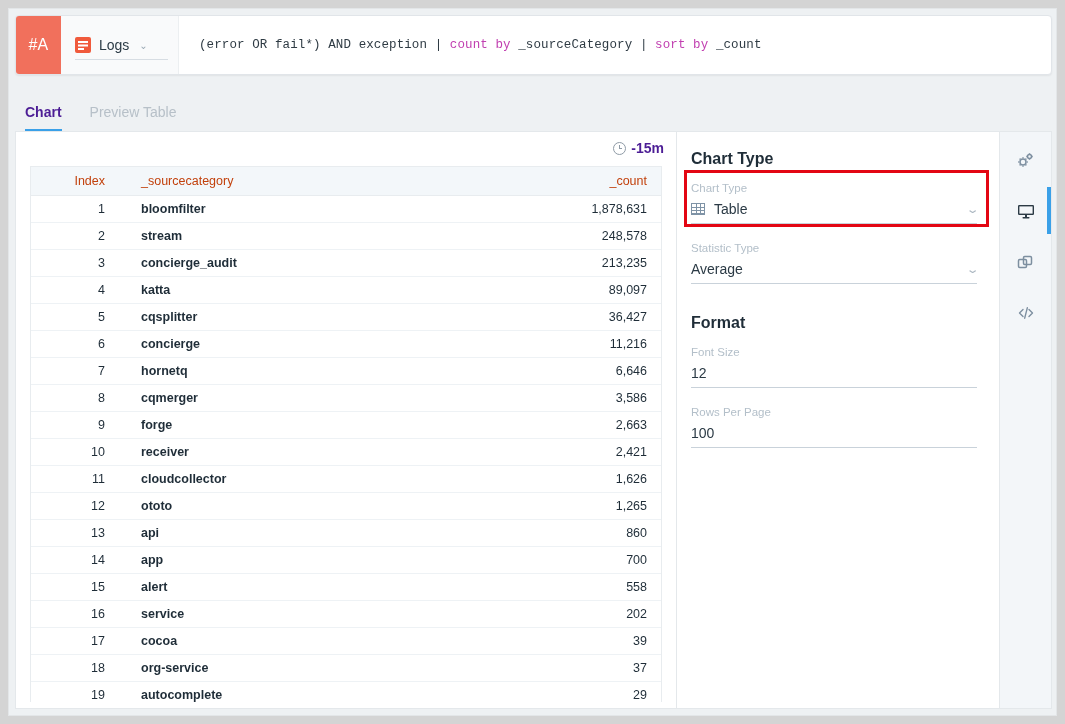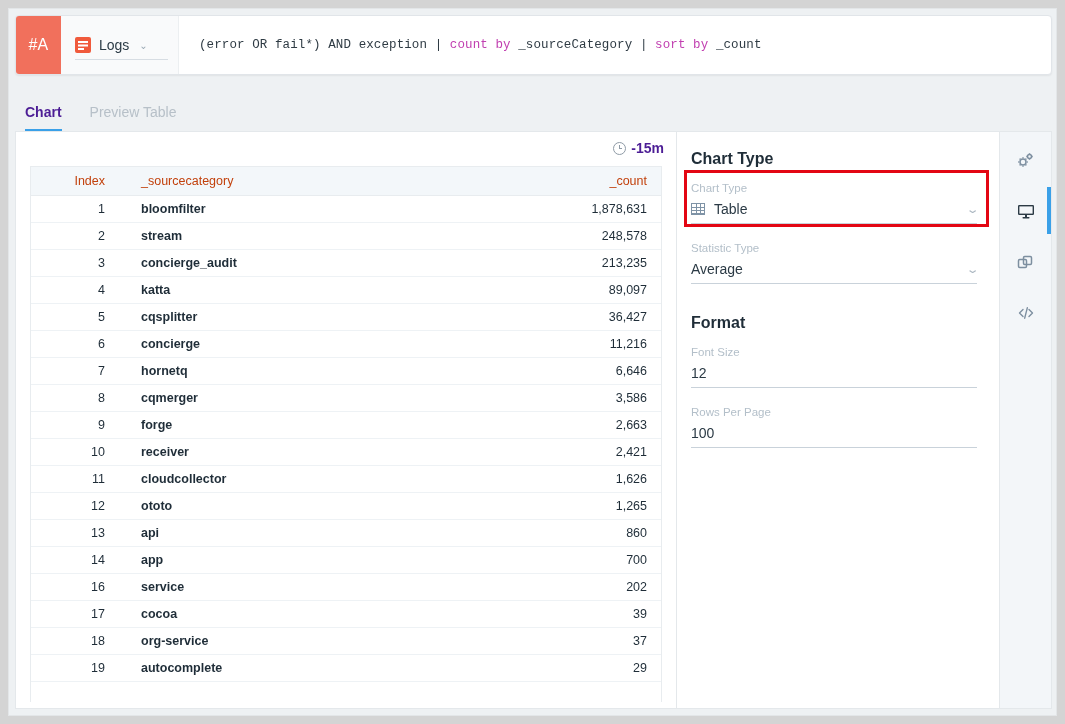--- a/index.html
+++ b/index.html
@@ -419,20 +419,25 @@
                 <td class="col-index">13</td>
                 <td class="col-cat">api</td>
                 <td class="col-count">860</td>
               </tr>
               <tr>
                 <td class="col-index">14</td>
                 <td class="col-cat">app</td>
                 <td class="col-count">700</td>
               </tr>
               <tr>
+                <td class="col-index">15</td>
+                <td class="col-cat">alert</td>
+                <td class="col-count">558</td>
+              </tr>
+              <tr>
                 <td class="col-index">16</td>
                 <td class="col-cat">service</td>
                 <td class="col-count">202</td>
               </tr>
               <tr>
                 <td class="col-index">17</td>
                 <td class="col-cat">cocoa</td>
                 <td class="col-count">39</td>
               </tr>
               <tr>

